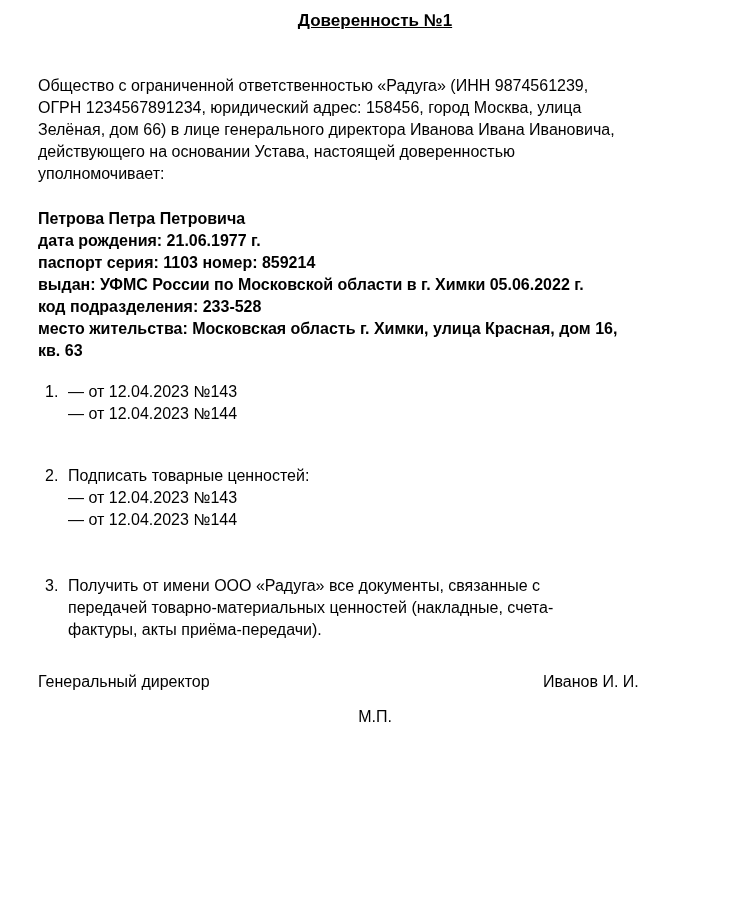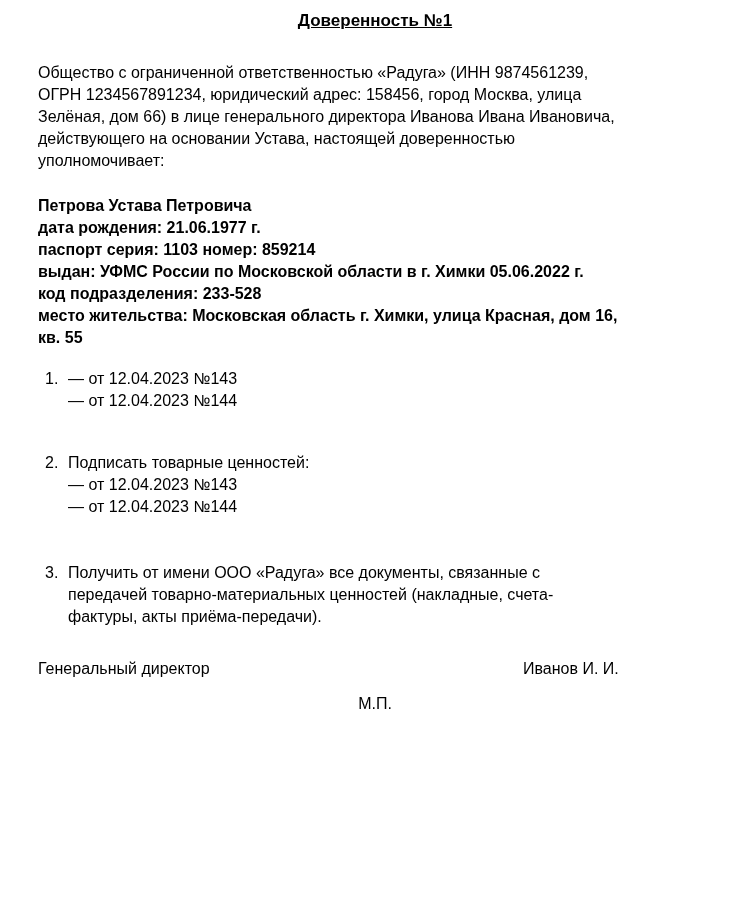--- a/index.html
+++ b/index.html
@@ -27,21 +27,21 @@
     text-decoration: underline;
   }
   .place-date {
     margin-top: 51px;
     padding-left: 42px;
   }
   .place-date .city {
     margin-right: 21px;
   }
   .para {
-    margin-top: 30px;
+    margin-top: 43px;
     white-space: pre-line;
   }
   .attorney {
     margin-top: 23px;
     font-weight: bold;
   }
   .attorney .line {
     white-space: pre-line;
   }
   .powers {
@@ -64,20 +64,21 @@
   }
   .power-2 { margin-top: 40px; }
   .power-3 { margin-top: 44px; }
   .validity {
     margin-top: 19px;
   }
   .sig-row {
     margin-top: 30px;
     display: flex;
     align-items: flex-start;
+    gap: 20px;
   }
   .sig-row .sig-position {
     flex: 0 0 485px;
   }
   .seal {
     margin-top: 13px;
     text-align: center;
   }
 </style>
 </head>
@@ -88,27 +89,27 @@
   <div class="doc-title">Доверенность №1</div>
 
 
   <div class="para">Общество с ограниченной ответственностью «Радуга» (ИНН 9874561239,
 ОГРН 1234567891234, юридический адрес: 158456, город Москва, улица
 Зелёная, дом 66) в лице генерального директора Иванова Ивана Ивановича,
 действующего на основании Устава, настоящей доверенностью
 уполномочивает:</div>
 
   <div class="attorney">
-    <div class="line">Петрова Устава Петровича</div>
+    <div class="line">Петрова Петра Петровича</div>
     <div class="line">дата рождения: 21.06.1977 г.</div>
     <div class="line">паспорт серия: 1103 номер: 859214</div>
     <div class="line">выдан: УФМС России по Московской области в г. Химки 05.06.2022 г.</div>
     <div class="line">код подразделения: 233-528</div>
     <div class="line">место жительства: Московская область г. Химки, улица Красная, дом 16,
-кв. 55</div>
+кв. 63</div>
   </div>
 
   <div class="powers">
 
     <div class="power-item power-1">
       <span class="num">1.</span>
       <div class="pbody">
         <div class="sub">— от 12.04.2023 №143</div>
         <div class="sub">— от 12.04.2023 №144</div>
       </div>

